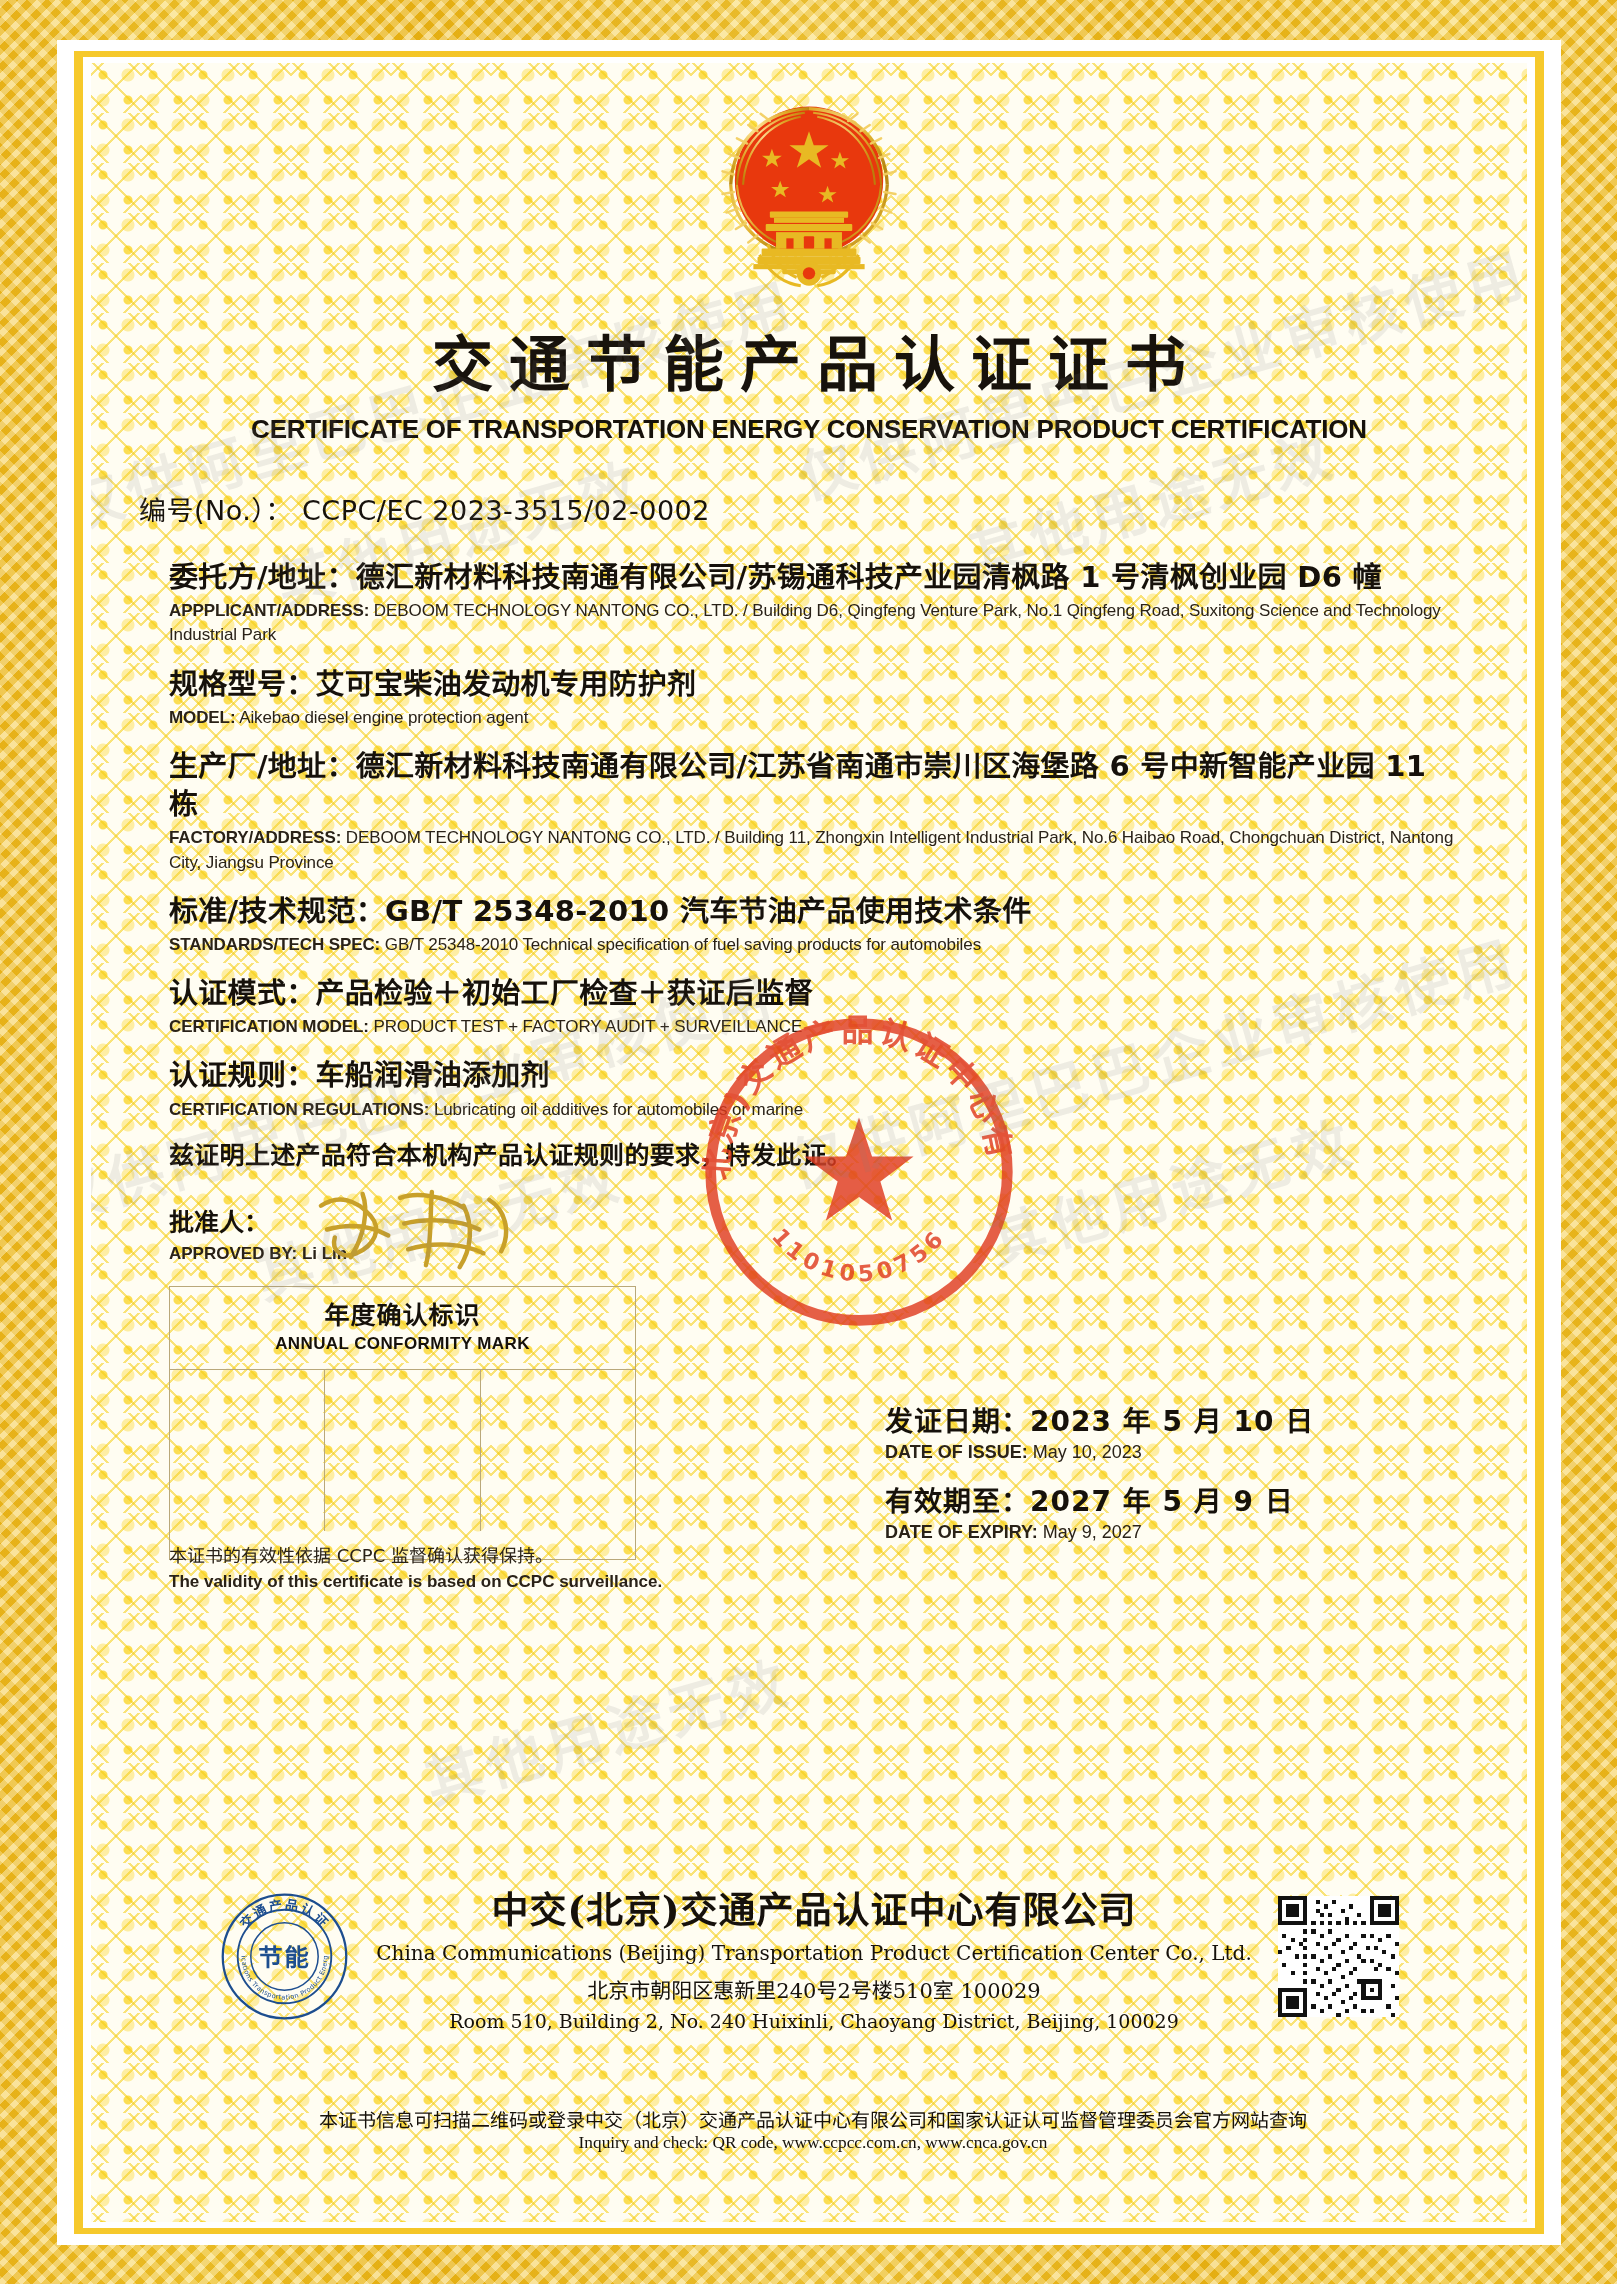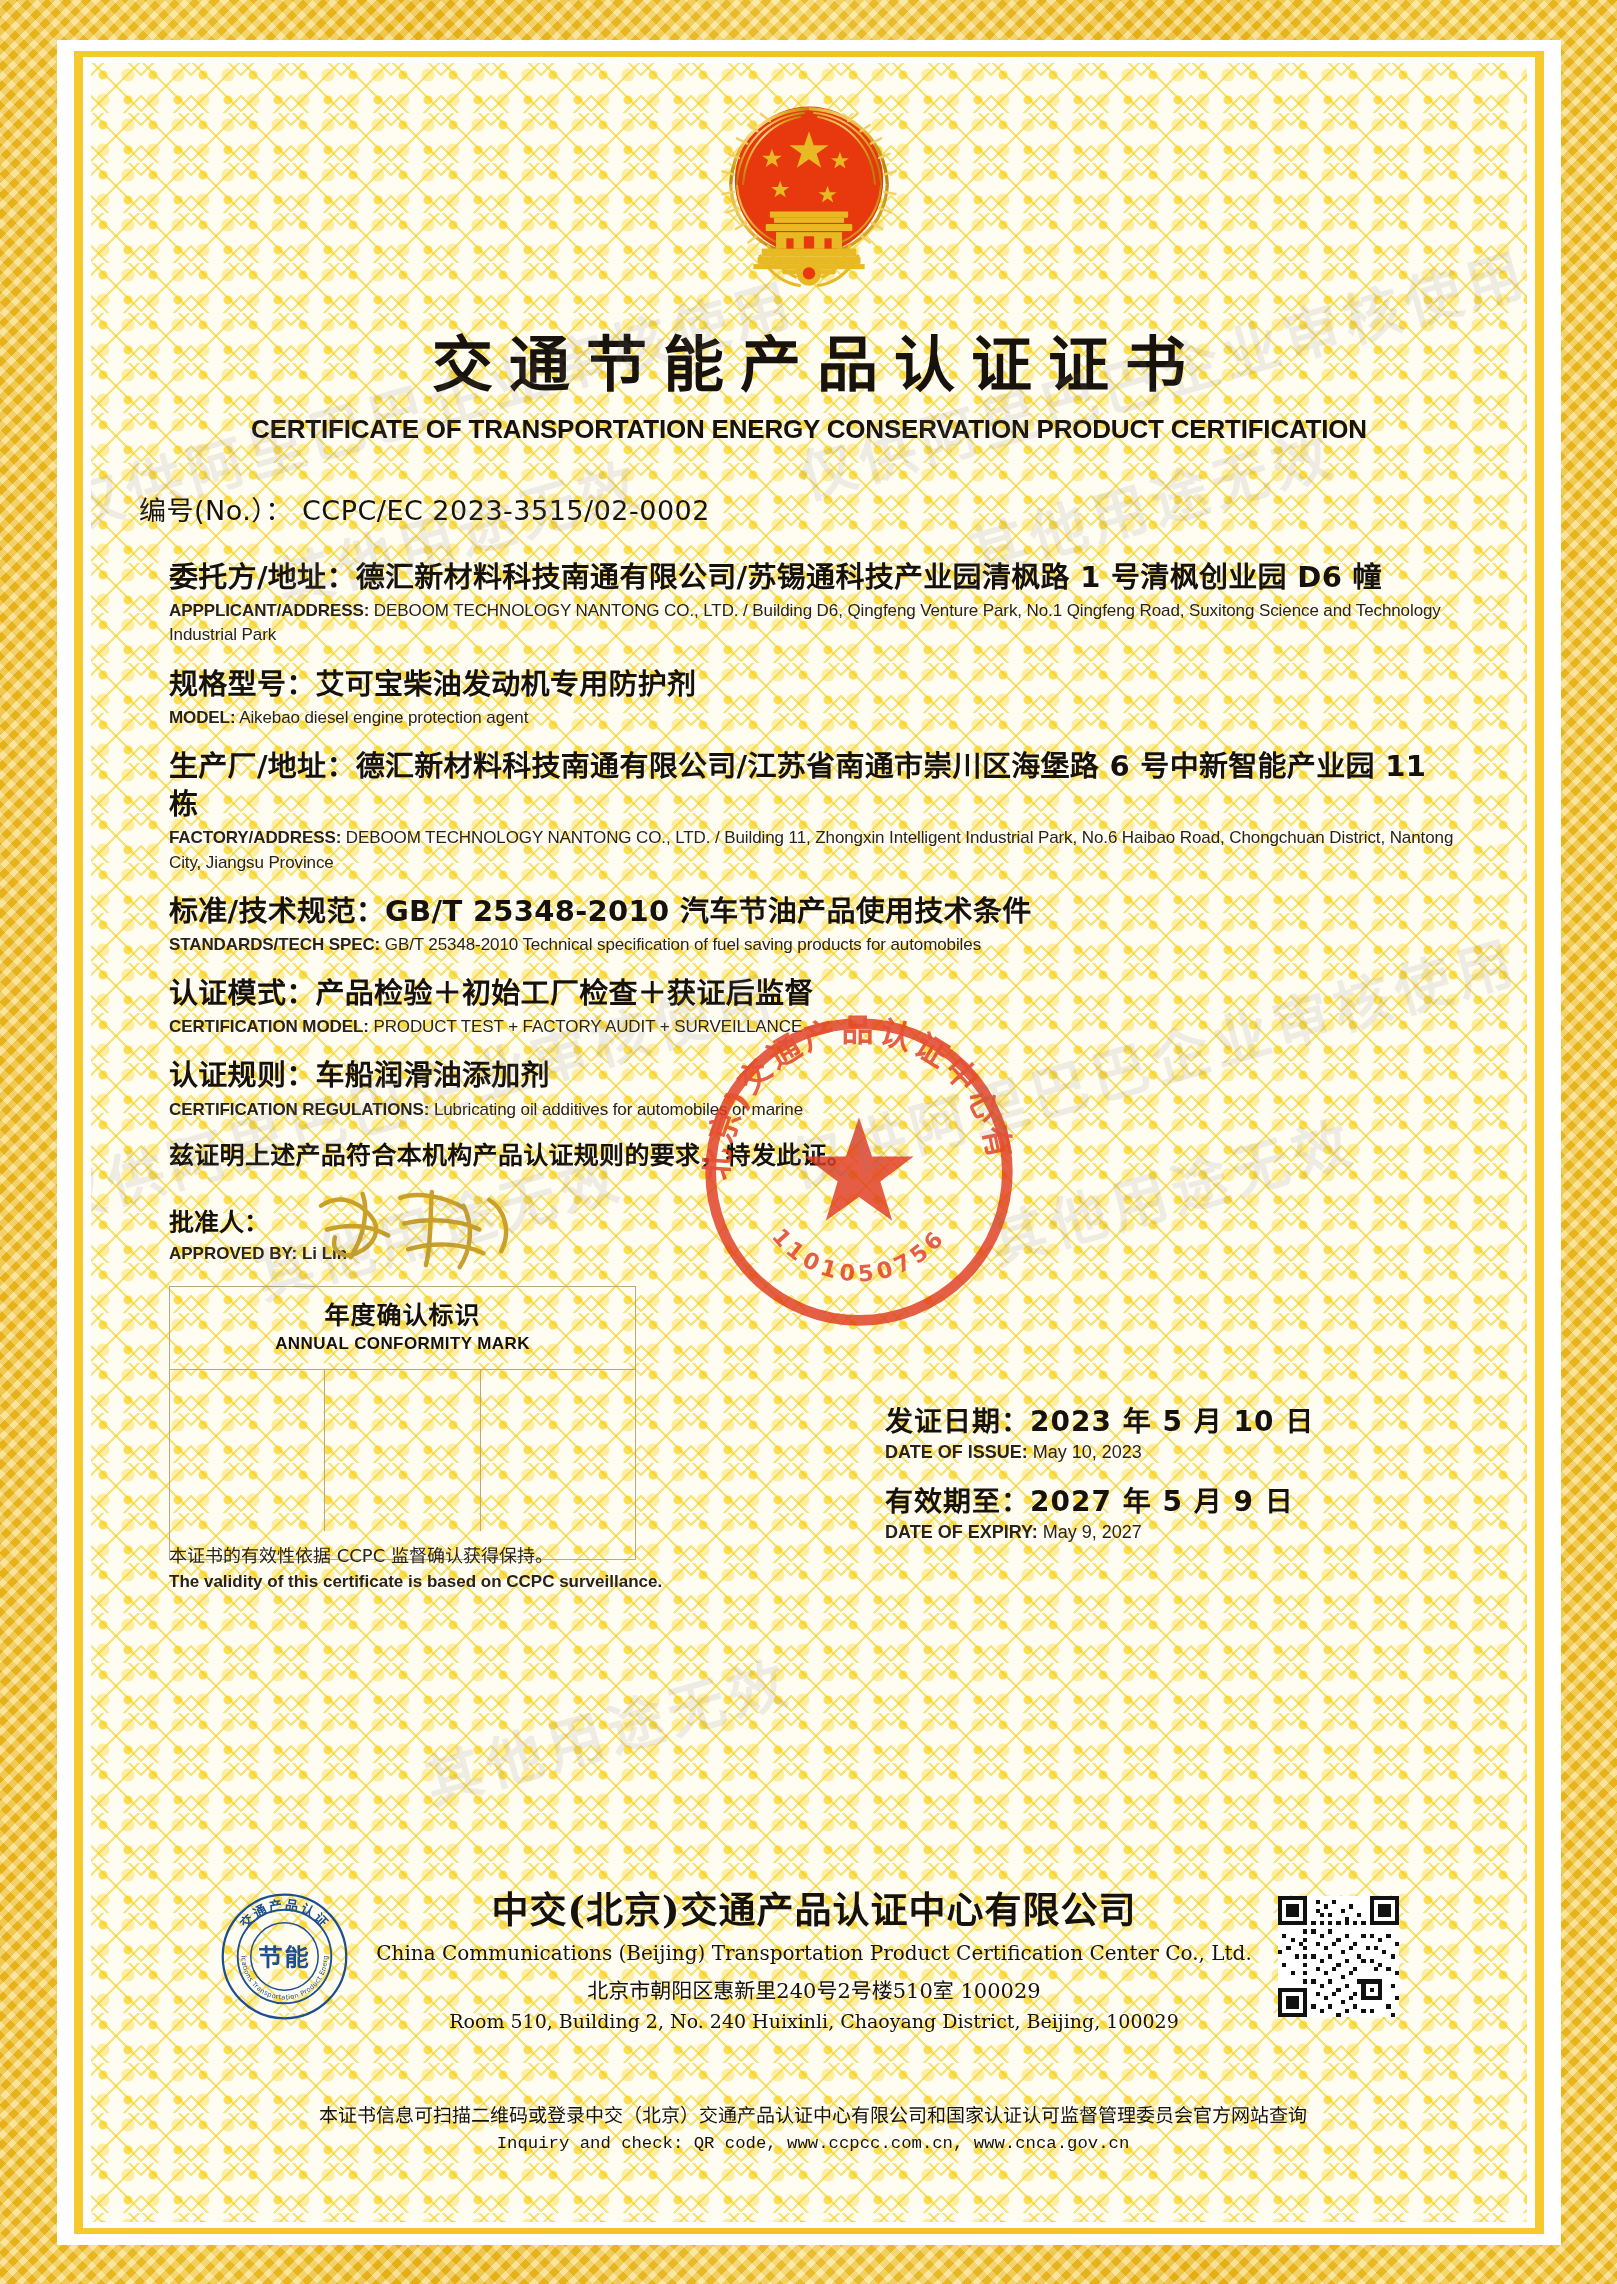--- a/index.html
+++ b/index.html
@@ -360,22 +360,22 @@
     text-align: center;
   }
   .note-cn {
     font-size: 19px;
     color: #16110b;
     font-family: "DejaVu Serif", "Liberation Serif", serif;
   }
   .note-en {
     font-size: 17.3px;
     color: #16110b;
-    font-family: Liberation Mono, monospace;
-    margin-top: 7px;
+    font-family: Liberation Serif, serif;
+    margin-top: 1px;
   }
 </style>
 </head>
 <body>
 
 <div class="cert">
   <div class="gap-ring"></div>
   <div class="gap-ring2"></div>
   <div class="gap-ring3"></div>
 

